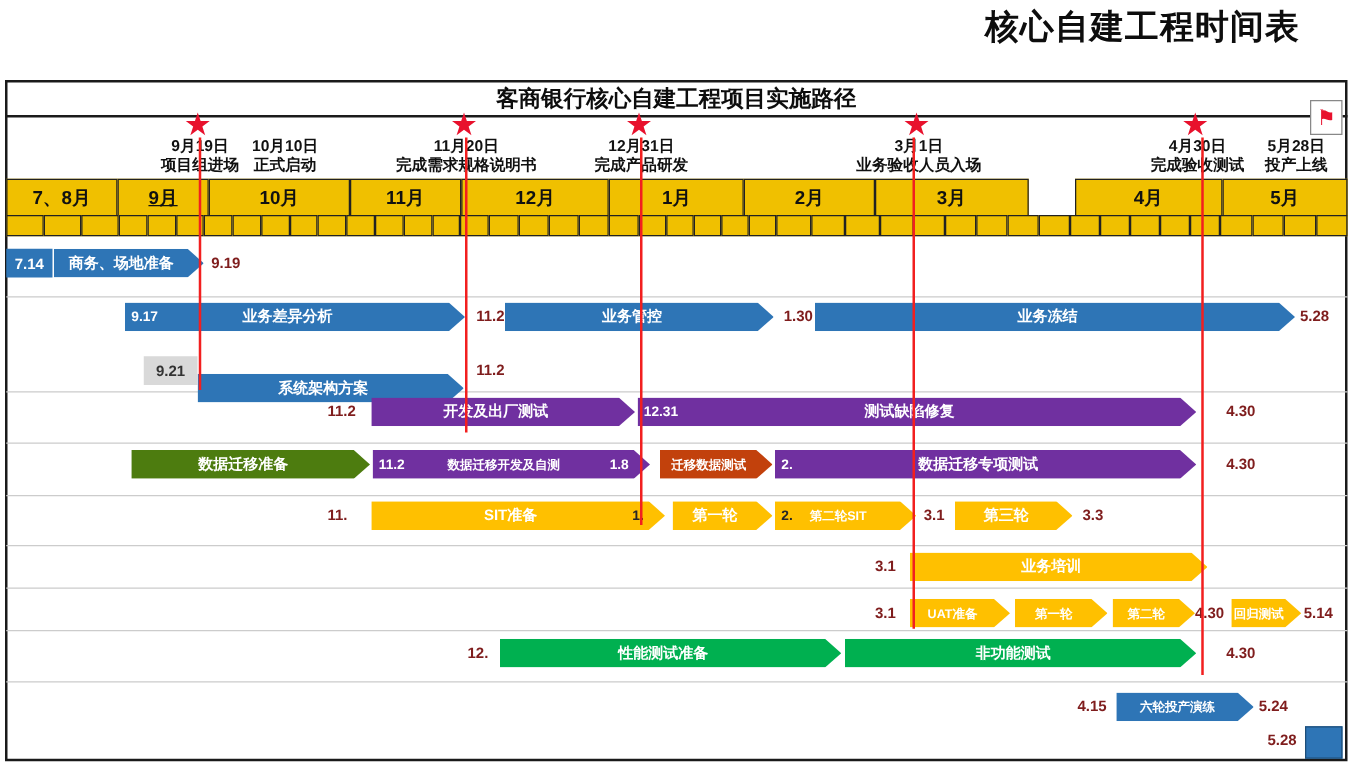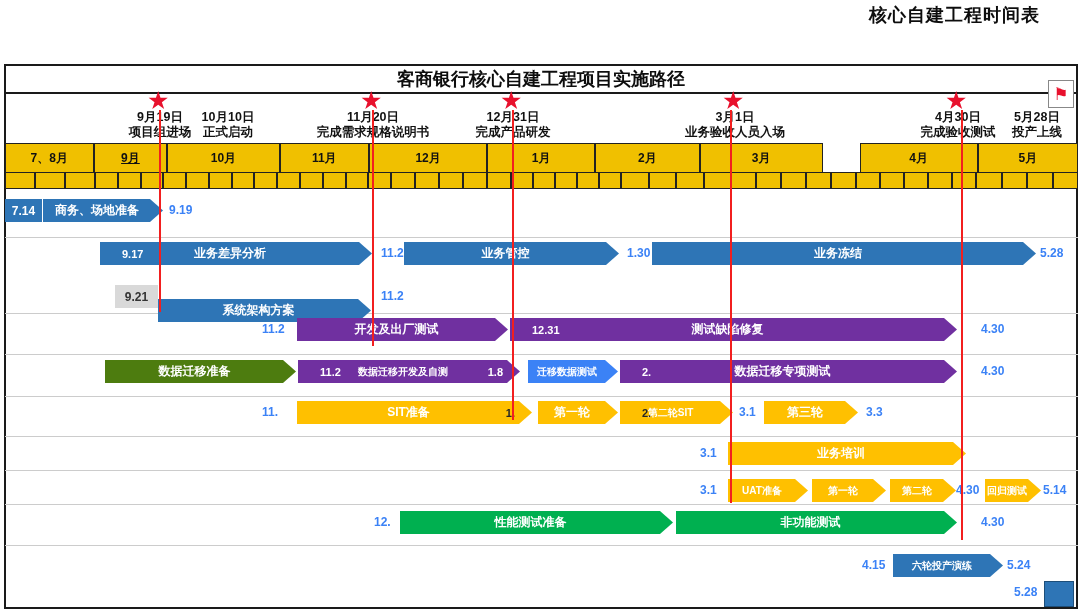--- a/index.html
+++ b/index.html
@@ -1,40 +1,40 @@
 <!DOCTYPE html>
 <html><head>
 <meta charset="utf-8">
 <style>
   *{margin:0;padding:0;box-sizing:border-box;}
   html,body{width:1080px;height:612px;background:#ffffff;font-family:"Liberation Sans","DejaVu Sans",sans-serif;}
   #stage{position:relative;width:1080px;height:612px;overflow:hidden;background:#fff;}
-  .page-title{position:absolute;top:3px;right:40px;font-size:18px;font-weight:bold;color:#0d0d0d;letter-spacing:1px;}
+  .page-title{position:absolute;top:3px;right:40px;font-size:27px;font-weight:bold;color:#0d0d0d;letter-spacing:1px;}
   .chart-frame{position:absolute;left:4px;top:64px;width:1074px;height:545px;border:2px solid #1a1a1a;background:transparent;z-index:0;}
   .chart-title{position:absolute;left:4px;top:67px;width:1074px;text-align:center;font-size:18px;font-weight:bold;color:#0d0d0d;z-index:2;}
   .title-rule{position:absolute;left:4px;top:92px;width:1074px;border-top:2px solid #1a1a1a;z-index:2;}
   .months-row{position:absolute;left:5px;top:143px;width:1073px;height:30px;display:flex;z-index:2;}
-  .month-cell{height:30px;background:#F0C000;border:1px solid #222;display:flex;align-items:center;justify-content:center;font-weight:bold;font-size:12px;color:#111;}
+  .month-cell{height:30px;background:#F0C000;border:1px solid #222;display:flex;align-items:center;justify-content:center;font-weight:bold;font-size:15px;color:#111;}
   .weeks-row{position:absolute;left:5px;top:172px;width:1073px;height:17px;display:flex;z-index:2;}
   .week-group{display:flex;height:17px;}
   .week-cell{flex:1;background:#F0C000;border:1px solid #222;}
   .star{position:absolute;color:#E8112D;font-size:25px;line-height:24px;z-index:6;}
   .ms-date{position:absolute;top:110px;width:170px;text-align:center;font-size:12.5px;line-height:15px;font-weight:bold;color:#111;z-index:4;}
   .red-line{position:absolute;width:2px;background:#F21F1F;z-index:5;}
   .flag-box{position:absolute;left:1048px;top:80px;width:26px;height:28px;border:1px solid #888;background:#fff;display:flex;align-items:center;justify-content:center;z-index:6;}
   .flag-box span{color:#E8112D;font-size:17px;line-height:17px;}
   .sep{position:absolute;left:5px;width:1073px;height:1px;background:#cccccc;z-index:1;}
   .bar{position:absolute;height:23px;display:flex;align-items:center;justify-content:center;font-size:12px;font-weight:bold;color:#fff;z-index:3;white-space:nowrap;}
   .bar.arrow{clip-path:polygon(0 0,calc(100% - 13px) 0,100% 50%,calc(100% - 13px) 100%,0 100%);padding-right:12px;}
   .bar.small{font-size:10px;}
   .bar.c-gray{color:#333;}
-  .bar .in-l{position:absolute;left:22px;font-size:11px;}
+  .bar .in-l{position:absolute;left:5px;font-size:11px;}
   .bar .in-r{position:absolute;right:17px;font-size:11px;}
   .bar.c-orange .in-l,.bar.c-orange .in-r{color:#262626;}
-  .glabel{position:absolute;font-size:12px;font-weight:bold;color:#3b82f6;z-index:4;line-height:23px;white-space:nowrap;}
+  .glabel{position:absolute;font-size:12px;font-weight:bold;color:#7f1d1d;z-index:4;line-height:23px;white-space:nowrap;}
   .go-box{position:absolute;background:#2E75B6;border:1px solid #1d4e79;z-index:3;}
 </style>
 </head>
 <body>
 
 <div id="stage">
   <div class="page-title">核心自建工程时间表</div>
   <div class="chart-frame"></div>
   <div class="chart-title">客商银行核心自建工程项目实施路径</div>
   <div class="title-rule"></div>
@@ -202,21 +202,21 @@
     </div>
     <div class="glabel" style="left: 981px; top: 318px;">4.30</div>
     <div class="bar arrow c-purple" style="left: 105px; top: 360px; width: 191px; background: #4d7c0f;">
       <span>数据迁移准备</span>
     </div>
     <div class="bar arrow small c-purple" style="left: 298px; top: 360px; width: 222px; background: rgb(112, 48, 160);">
       <span>数据迁移开发及自测</span>
       <span class="in-l">11.2</span>
       <span class="in-r">1.8</span>
     </div>
-    <div class="bar arrow small c-purple" style="left: 528px; top: 360px; width: 90px; background: #3b82f6;">
+    <div class="bar arrow small c-purple" style="left: 528px; top: 360px; width: 90px; background: #c2410c;">
       <span>迁移数据测试</span>
     </div>
     <div class="bar arrow c-purple" style="left: 620px; top: 360px; width: 337px; background: rgb(112, 48, 160);">
       <span>数据迁移专项测试</span>
       <span class="in-l">2.</span>
     </div>
     <div class="glabel" style="left: 981px; top: 360px;">4.30</div>
     <div class="glabel" style="left: 262px; top: 401px;">11.</div>
     <div class="bar arrow c-orange" style="left: 297px; top: 401px; width: 235px; background: rgb(255, 192, 0);">
       <span>SIT准备</span>

